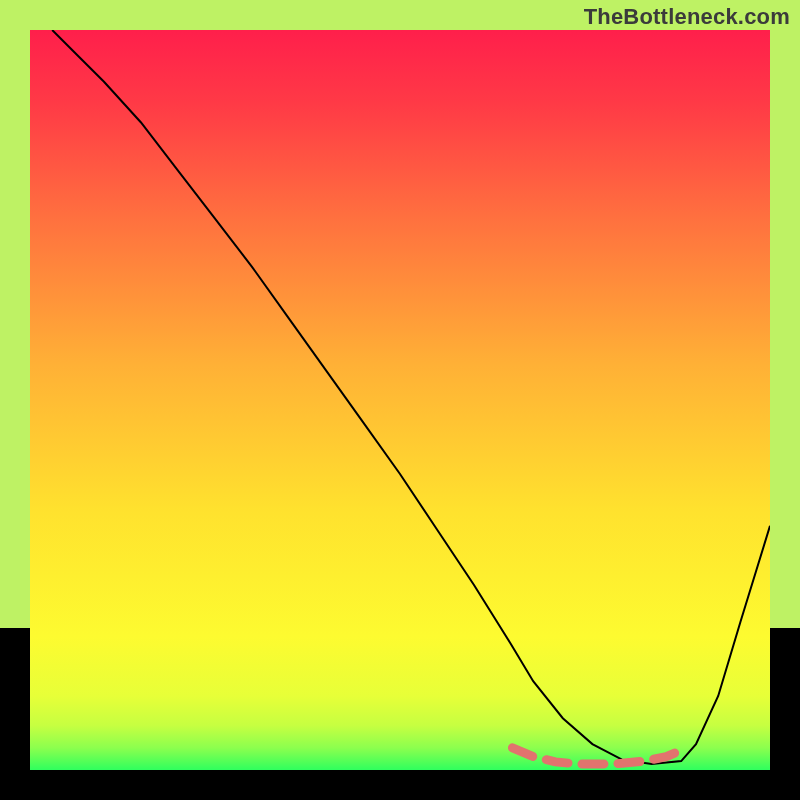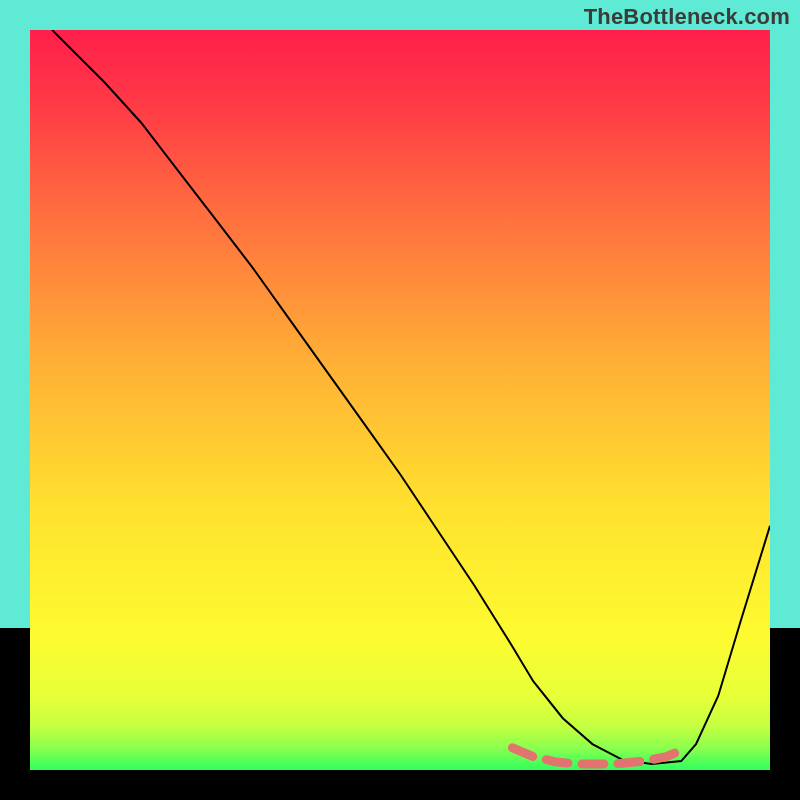--- a/index.html
+++ b/index.html
@@ -1,21 +1,21 @@
 <!DOCTYPE html>
 <html><head>
 <meta charset="utf-8">
 <style>
   * { margin: 0; padding: 0; box-sizing: border-box; }
   html, body { width: 800px; height: 800px; overflow: hidden; background: #000; }
   .frame {
     position: relative;
     width: 800px;
     height: 628px;
-    background: #5eead4;
+    background: #bef264;
   }
   .watermark {
     position: absolute;
     top: 4px;
     right: 10px;
     font-family: Arial, Helvetica, sans-serif;
     font-size: 22px;
     font-weight: 600;
     color: #3b3b3b;
     letter-spacing: 0.2px;

